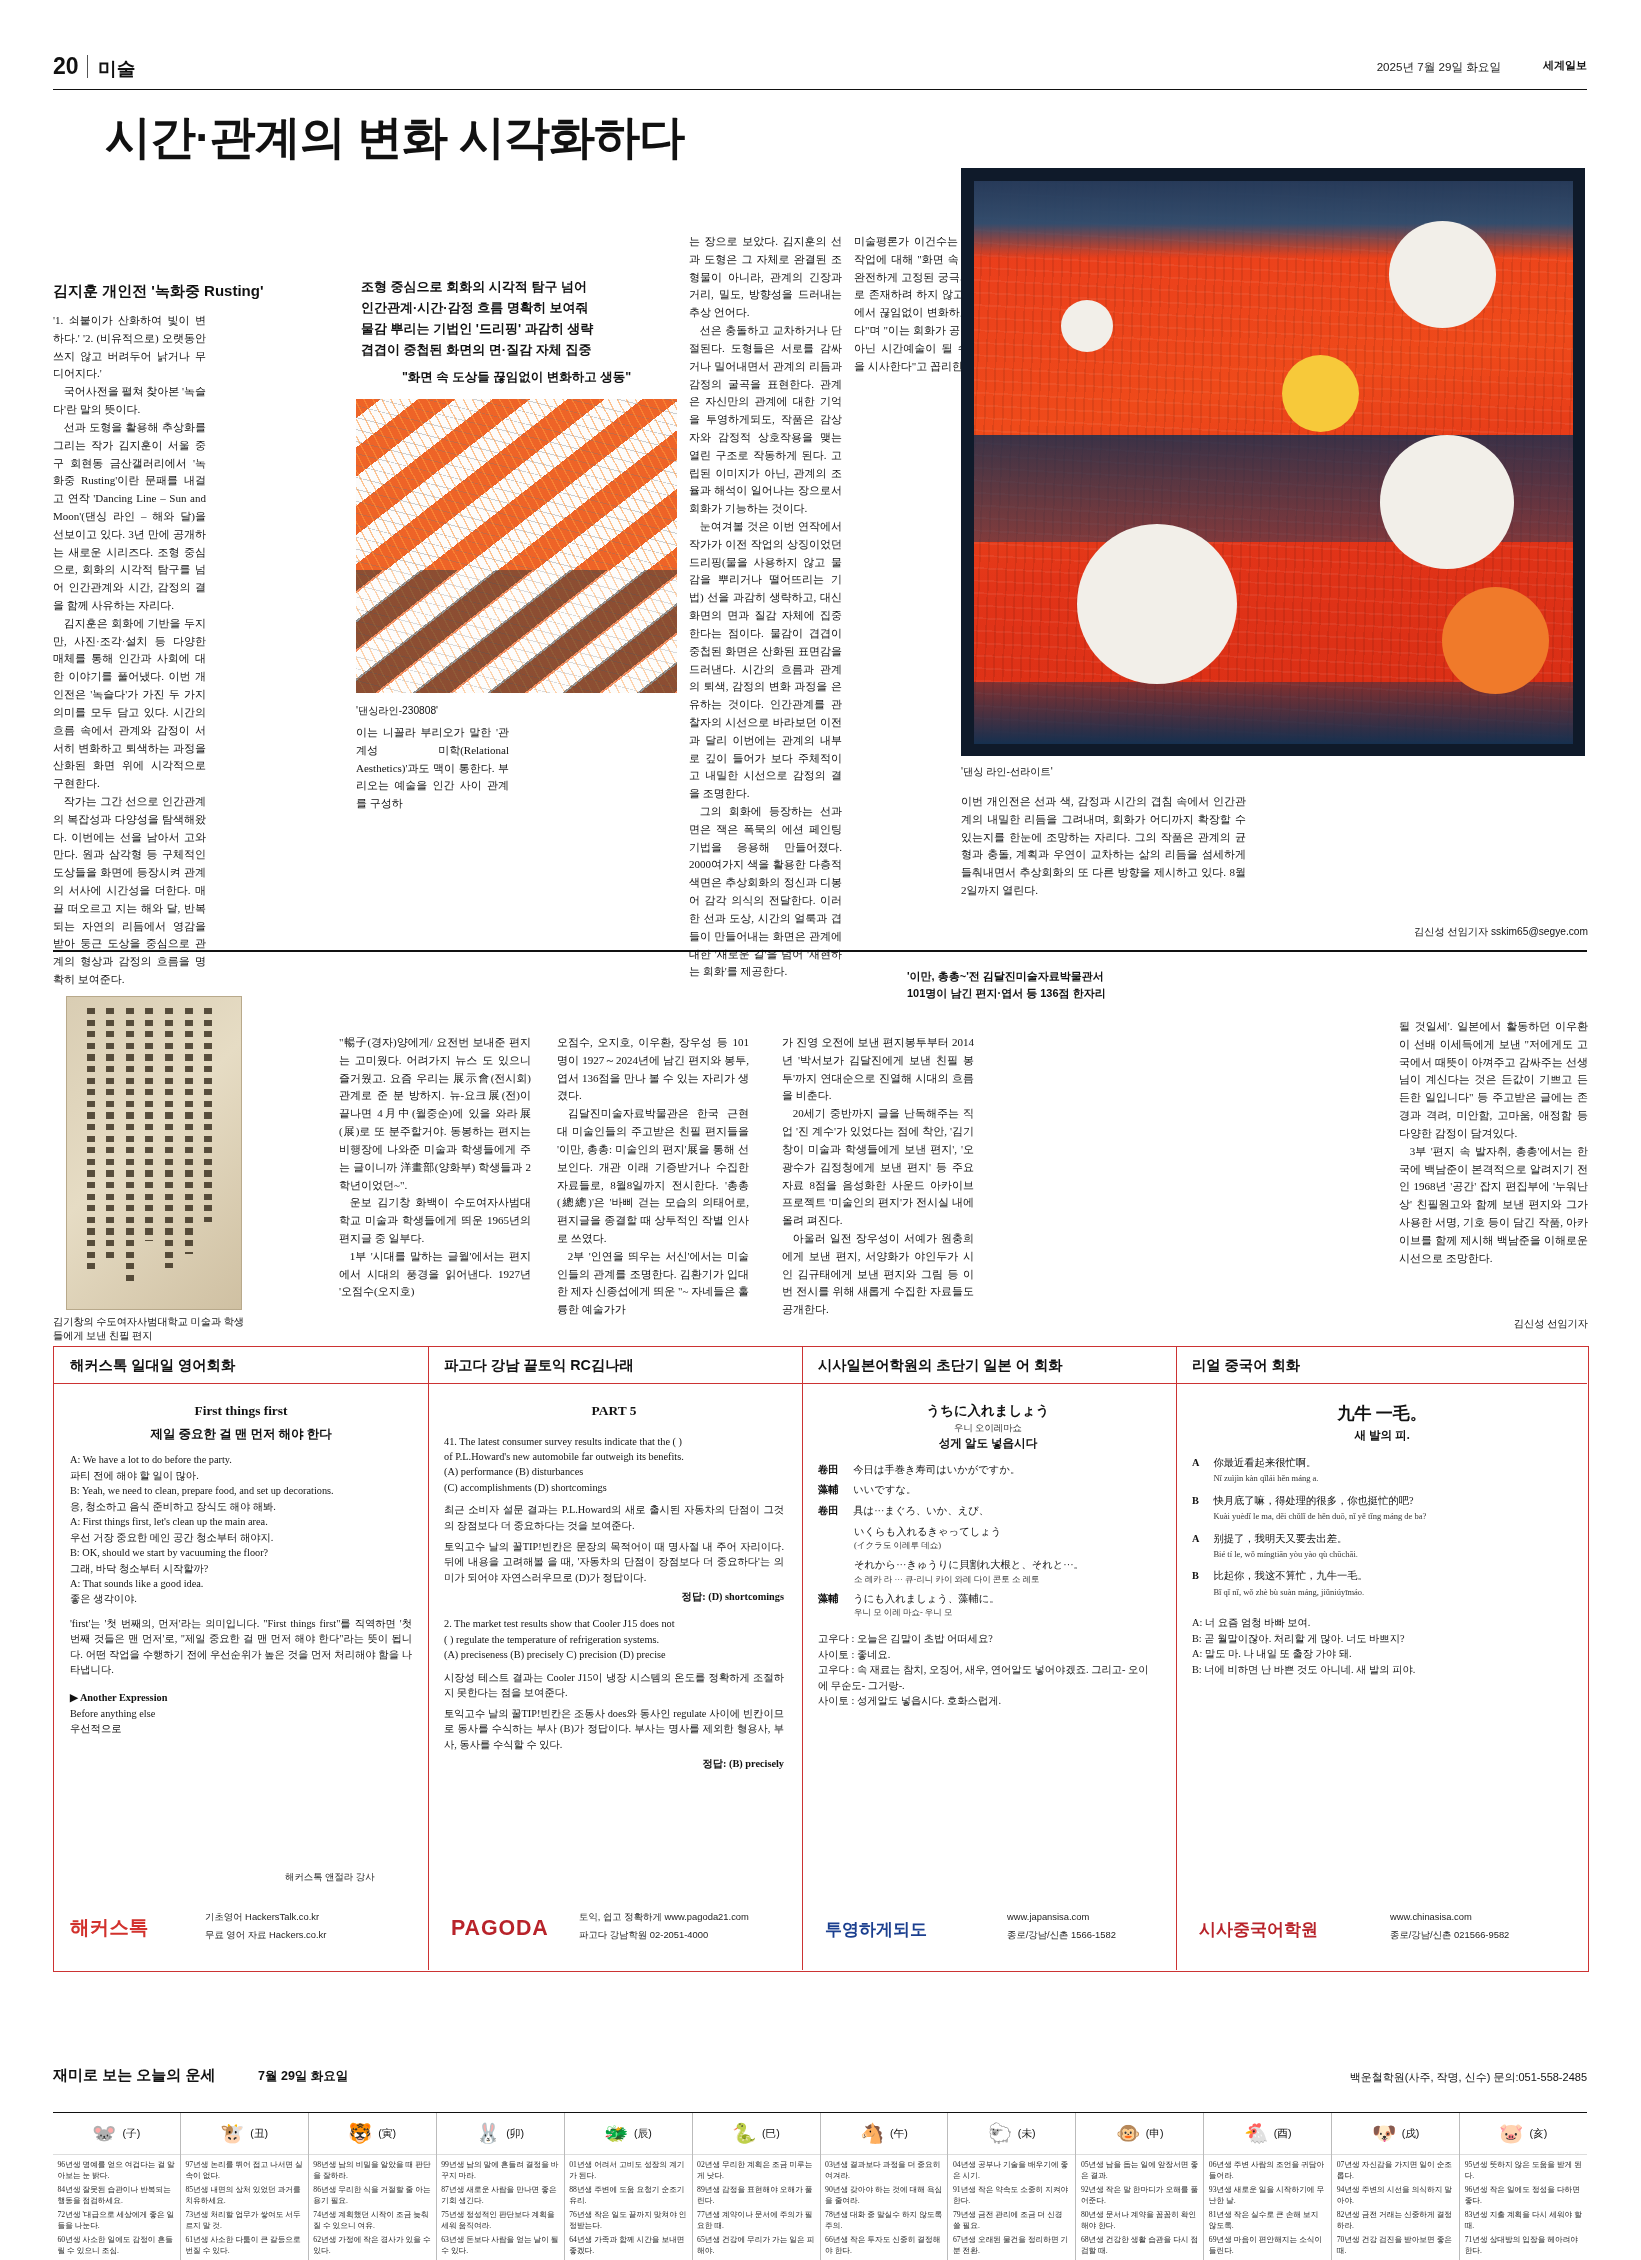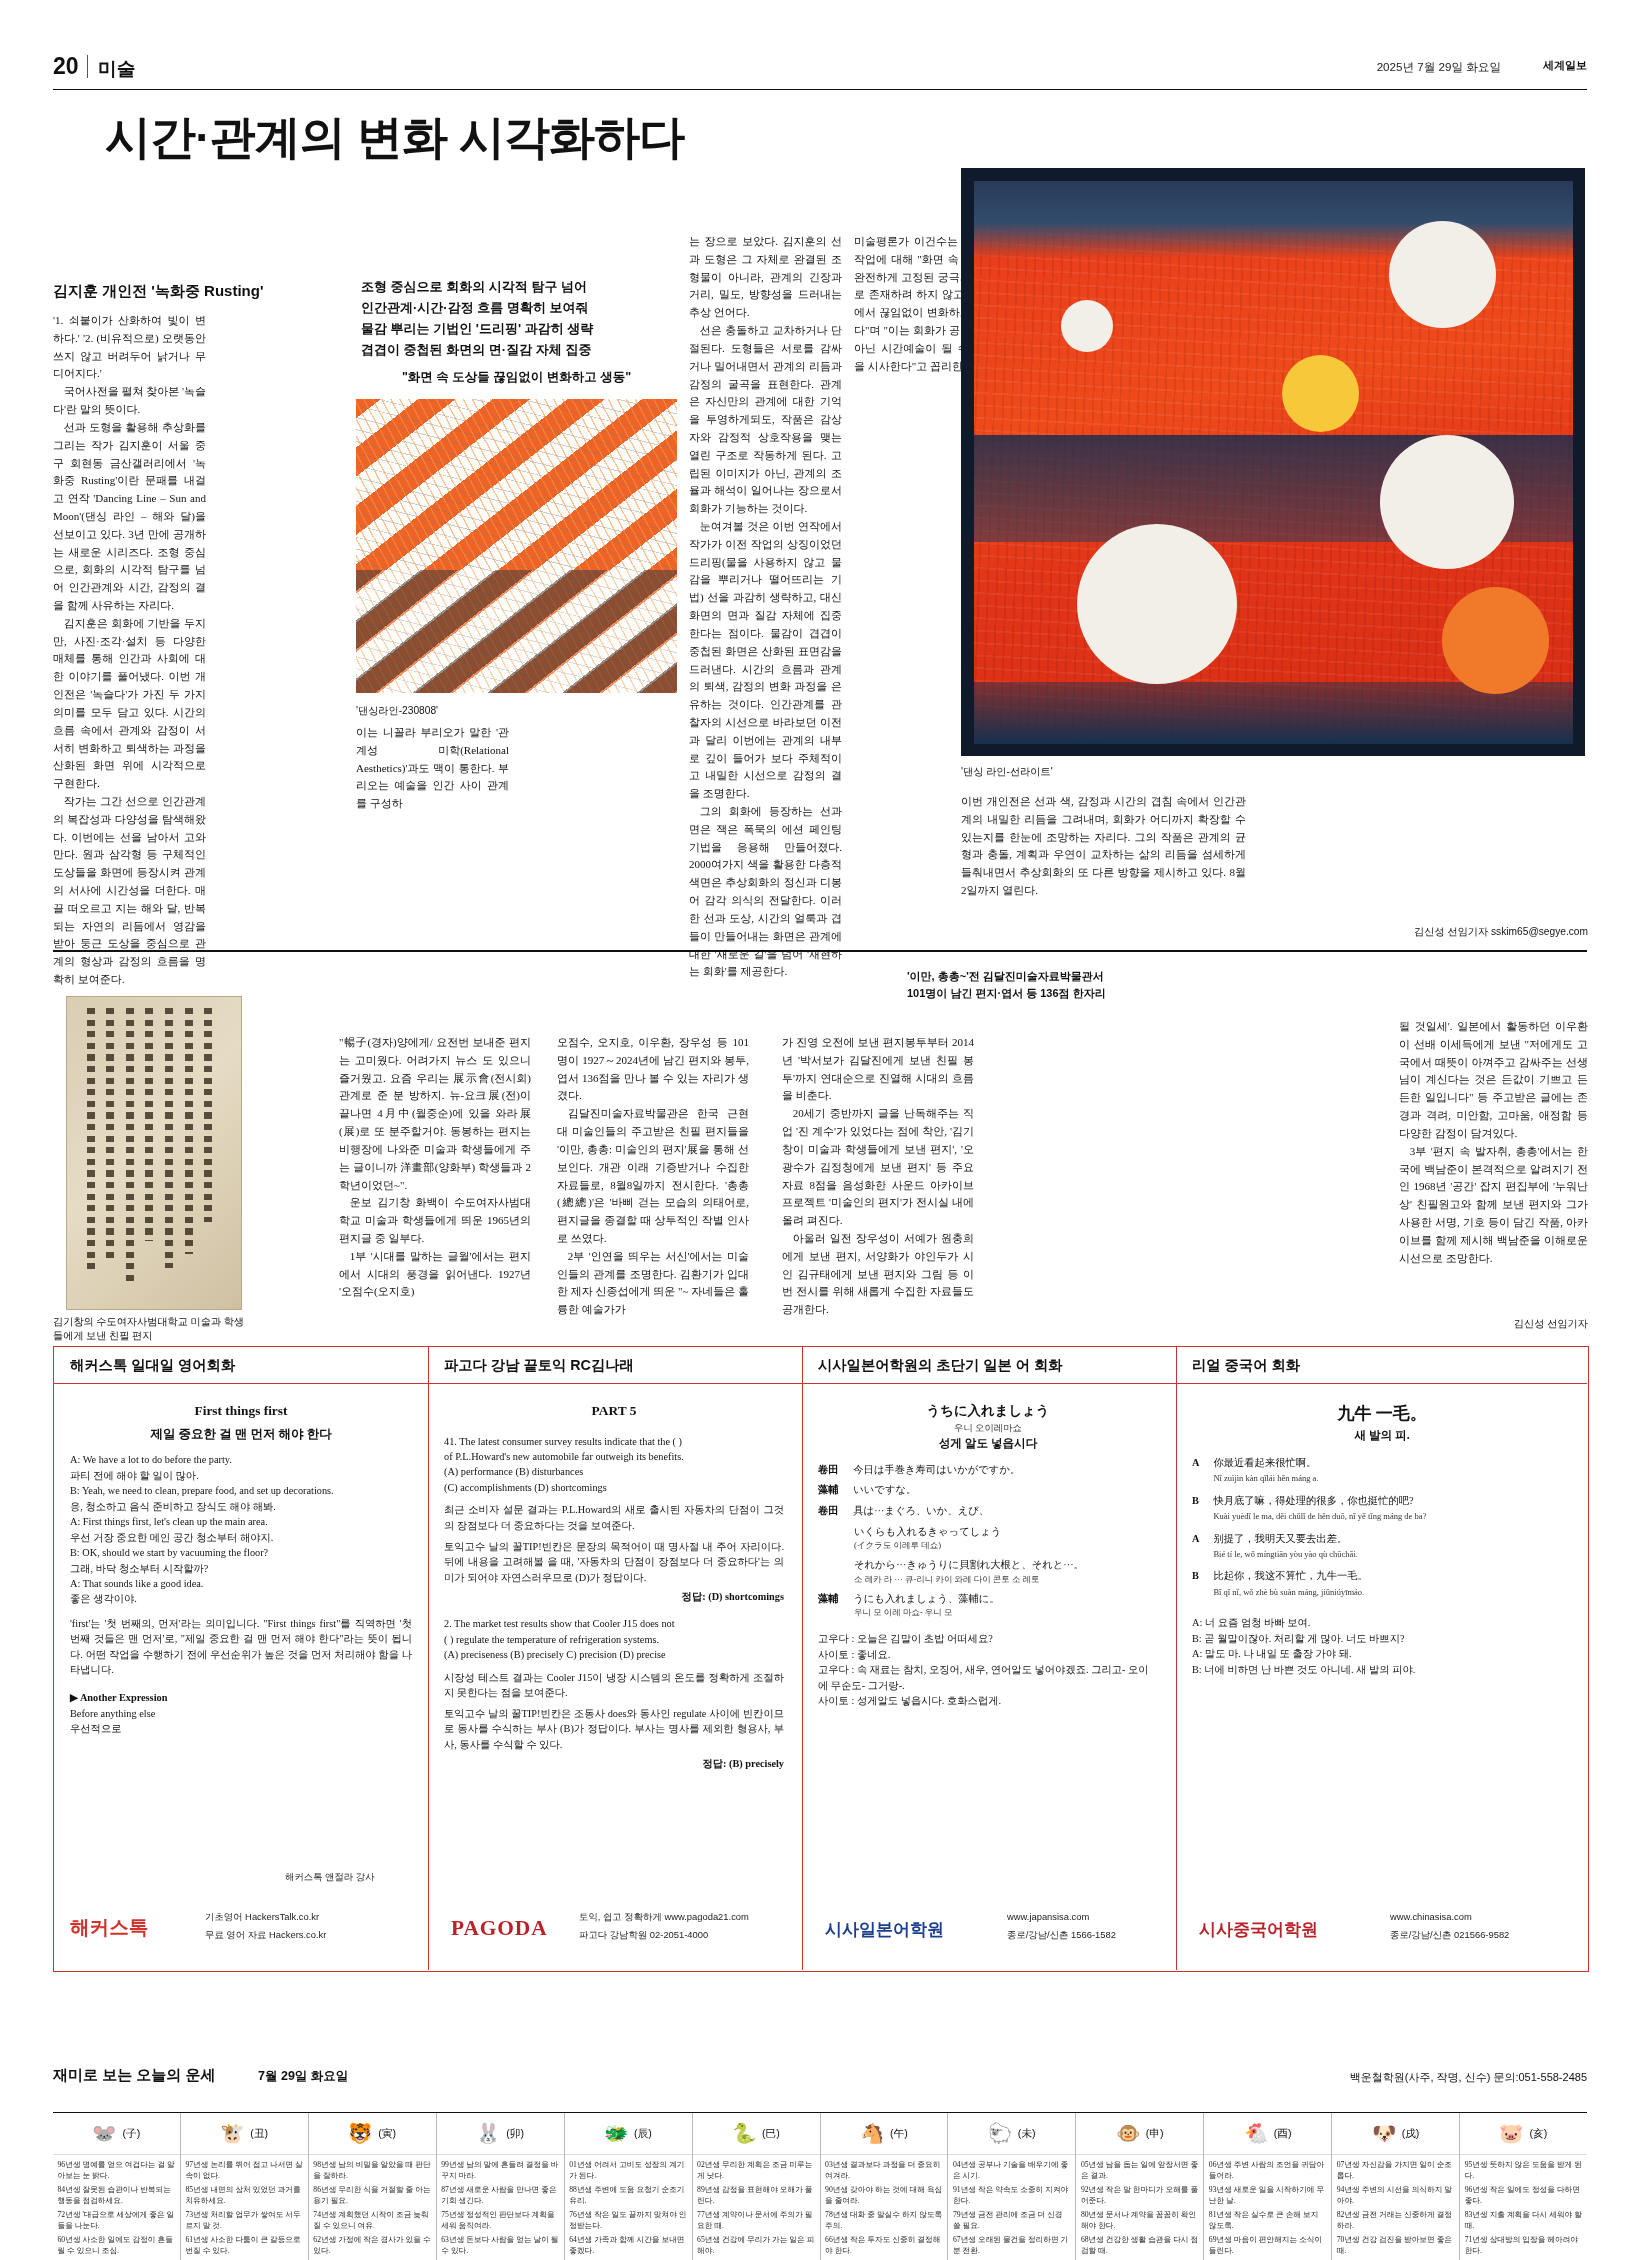--- a/index.html
+++ b/index.html
@@ -68,21 +68,21 @@
   .letter-img .vtxt{position:absolute;top:10.7px;width:8px;background:
      repeating-linear-gradient(180deg, rgba(40,30,15,.75) 0 6.2px, rgba(0,0,0,0) 6.2px 11.6px);}
 
   
   .adbox{position:absolute;border:0.9px solid #c33;}
   .adtitle{position:absolute;font-size:14.3px;font-weight:bold;font-family:"Liberation Sans",sans-serif;}
   .adbody{position:absolute;font-size:10.3px;line-height:1.5;font-family:"Liberation Serif",serif;}
   .adbody .ctr{text-align:center;}
   .adfoot{position:absolute;font-size:9.4px;font-family:"Liberation Sans",sans-serif;color:#222;}
   .logo-hk{position:absolute;font-size:19.6px;font-weight:bold;color:#d2322d;font-family:"Liberation Sans",sans-serif;}
-  .logo-pg{position:absolute;font-size:21.4px;font-weight:bold;color:#b8232a;letter-spacing:0.9px;font-family:Liberation Serif, serif;}
+  .logo-pg{position:absolute;font-size:21.4px;font-weight:bold;color:#b8232a;letter-spacing:0.9px;font-family:Liberation Sans, sans-serif;}
   .logo-jp{position:absolute;font-size:17px;font-weight:bold;color:#1b3f8f;font-family:"Liberation Sans",sans-serif;}
   .logo-cn{position:absolute;font-size:17px;font-weight:bold;color:#b8232a;font-family:"Liberation Sans",sans-serif;}
 
   
   .fortune{position:absolute;left:53px;top:2066px;width:1534px;}
   .ft-title{position:absolute;font-size:15px;font-weight:bold;font-family:"Liberation Sans",sans-serif;}
   .ft-date{position:absolute;font-size:12.5px;font-weight:bold;font-family:"Liberation Sans",sans-serif;}
   .ft-right{position:absolute;right:0;font-size:11px;font-family:"Liberation Sans",sans-serif;}
   .zgrid{position:absolute;left:53px;top:2112px;width:1534px;display:flex;border-top:0.9px solid #111;}
   .zcell{flex:1 1 0;border-right:0.9px solid #bbb;padding:0;}
@@ -288,21 +288,21 @@
         <span style="width:30px;font-weight:bold;">藻輔</span>
         <span style="flex:1;">うにも入れましょう、藻輔に。</span>
       </div>
     <div style="padding-left:36px;font-size:8.5px;color:#333;">우니 모 이레 마쇼-   우니 모</div>
 
     <div style="margin-top:12.5px;">고우다 : 오늘은 김말이 초밥 어떠세요?</div>
     <div>사이토 : 좋네요.</div>
     <div>고우다 : 속 재료는 참치, 오징어, 새우, 연어알도 넣어야겠죠. 그리고- 오이에 무순도- 그거랑-.</div>
     <div>사이토 : 성게알도 넣읍시다. 호화스럽게.</div>
   </div>
-  <div class="logo-jp" style="left:825px;top:1918px;">시사일본어학원</div>
+  <div class="logo-jp" style="left:825px;top:1918px;">투영하게되도</div>
   <div class="adfoot" style="left:1007px;top:1911px;">www.japansisa.com</div>
   <div class="adfoot" style="left:1007px;top:1929px;">종로/강남/신촌 1566-1582</div>
 
   <div class="adtitle" style="left:1192px;top:1356px;">리얼 중국어 회화</div>
   <div class="adbody" style="left:1192px;top:1401px;width:380px;">
     <div class="ctr" style="font-size:17px;font-weight:bold;">九牛 一毛。</div>
     <div class="ctr" style="font-size:11.6px;font-weight:bold;margin-bottom:10.7px;">새 발의 피.</div>
 
     <div style="display:flex;gap:7.1px;margin-top:7.1px;">
         <span style="width:14.3px;font-weight:bold;">A</span>

